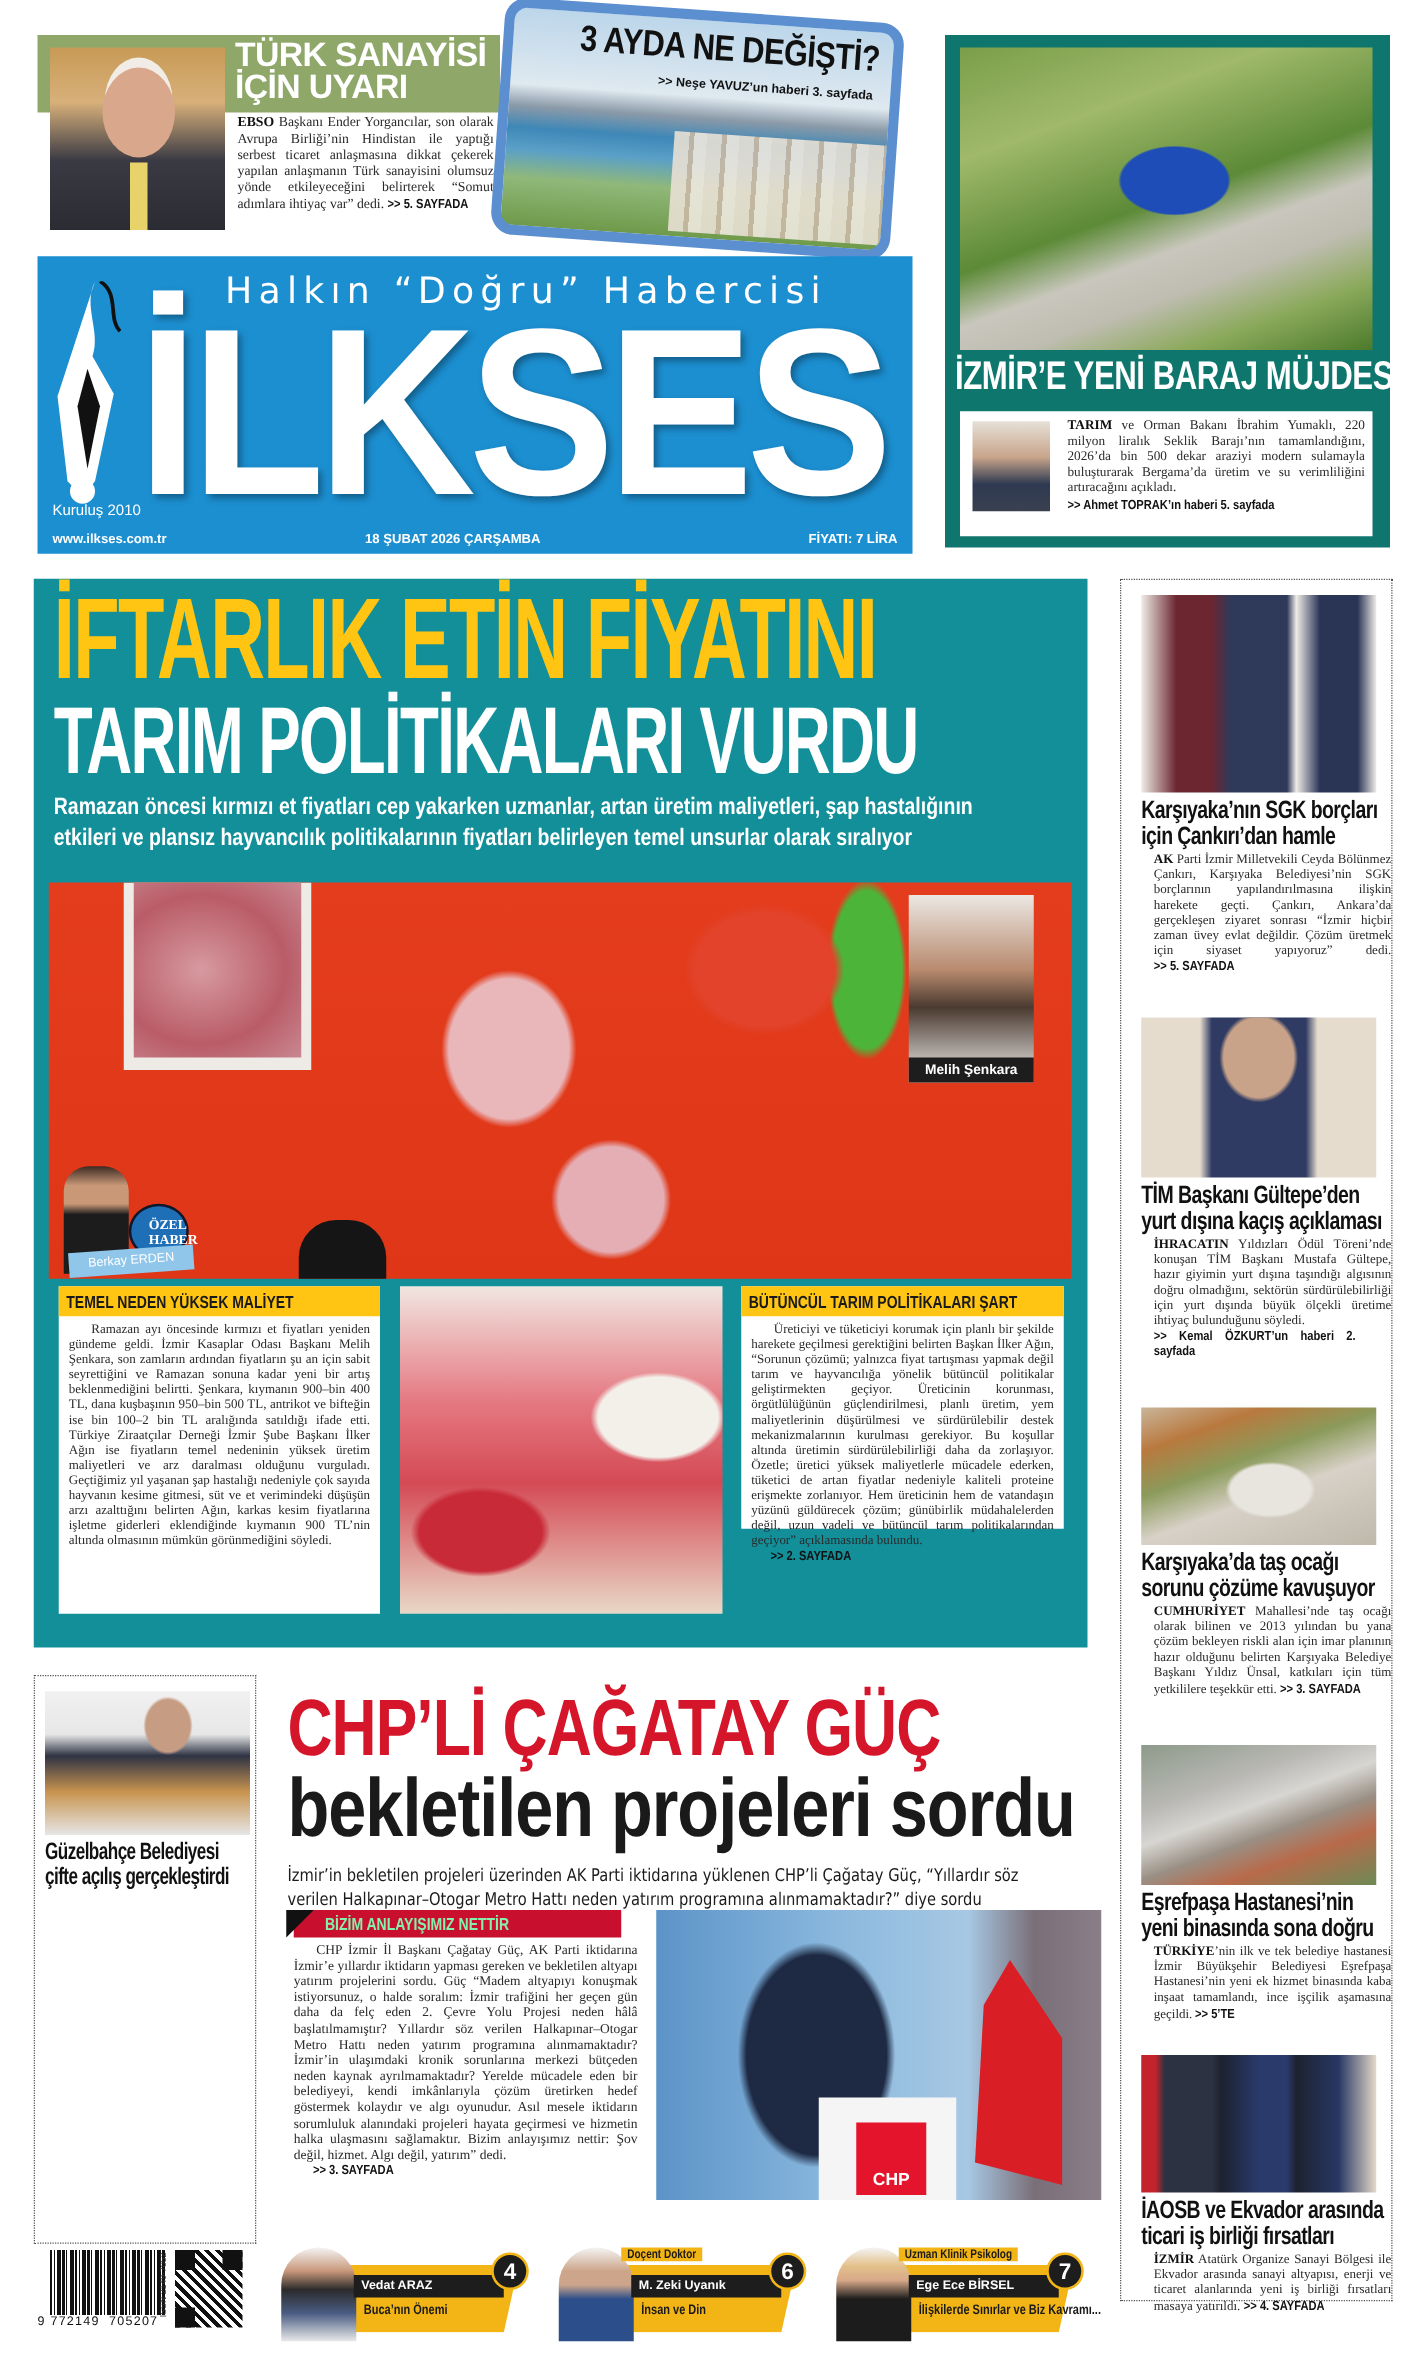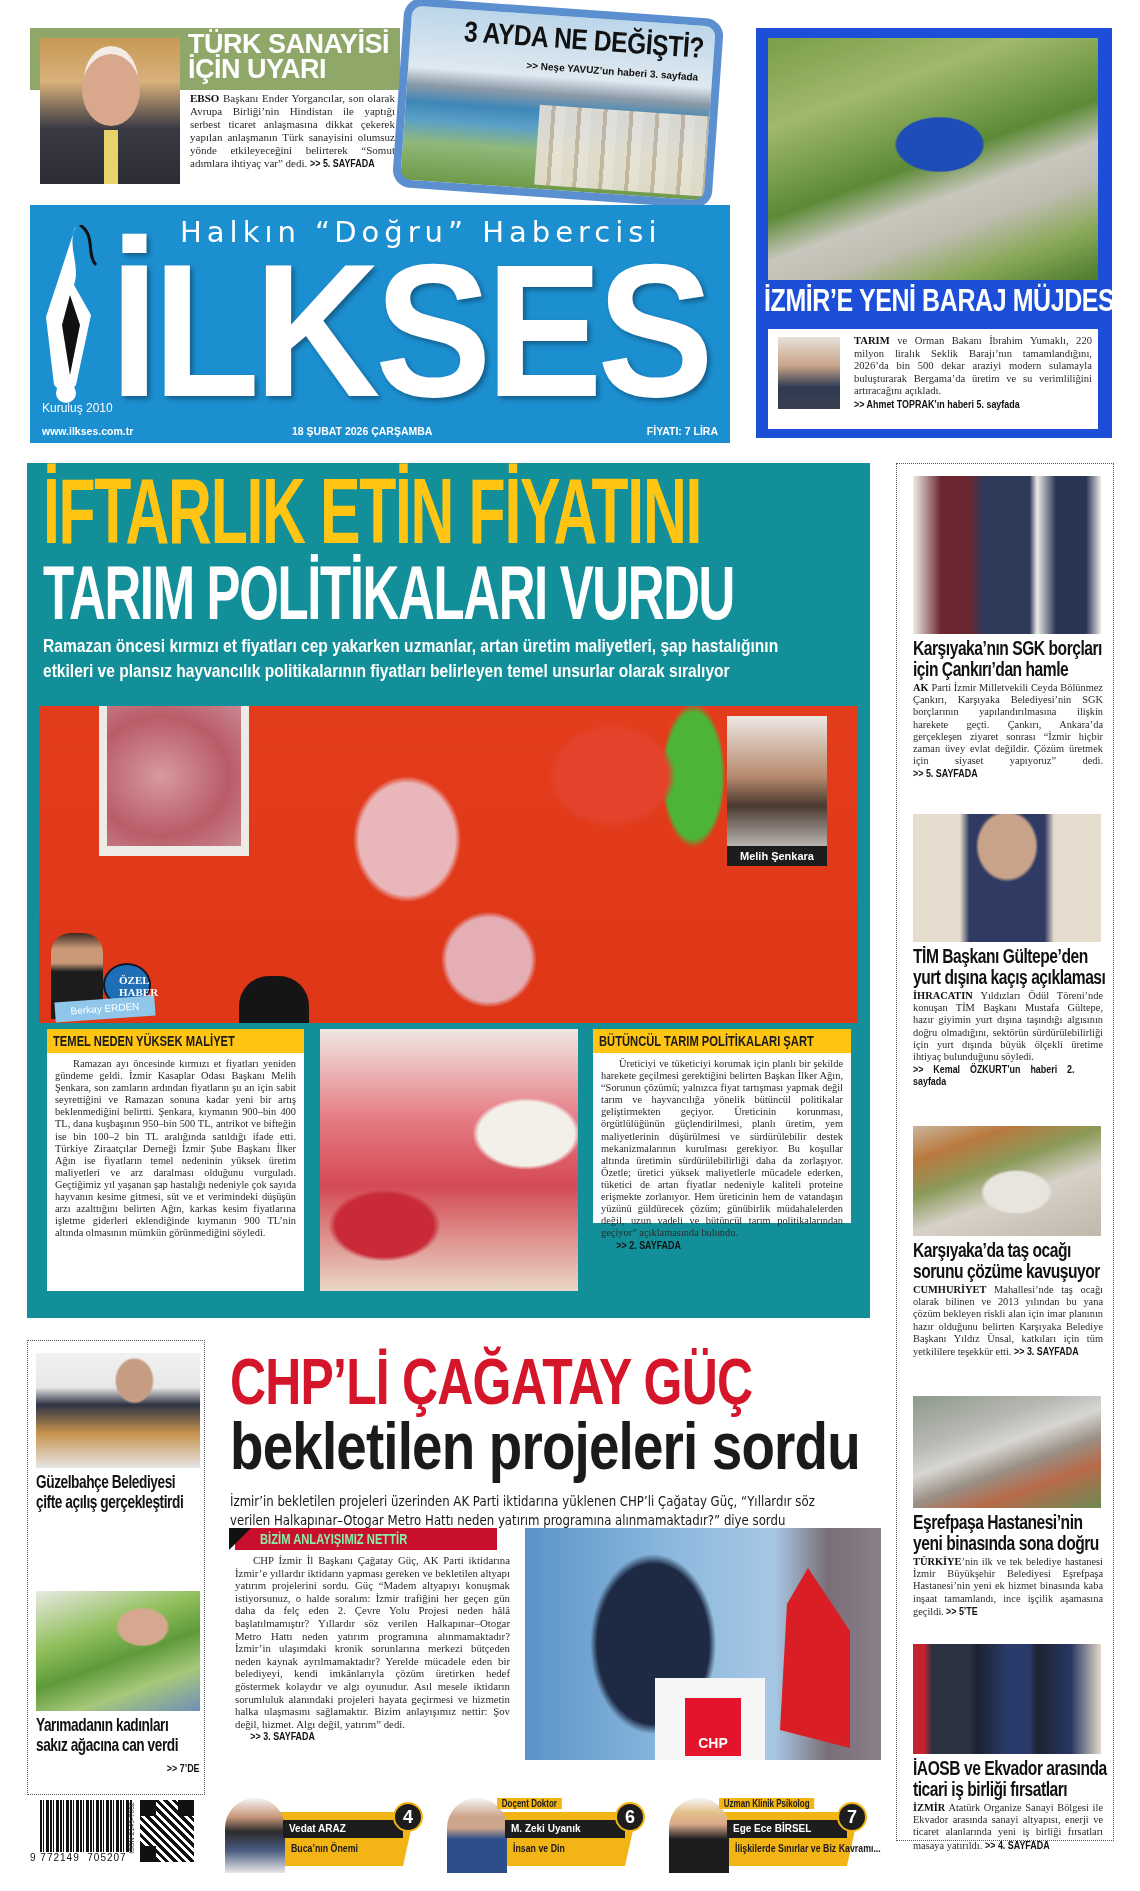--- a/index.html
+++ b/index.html
@@ -34,21 +34,21 @@
   #masthead { left: 30px; top: 205px; width: 700px; height: 238px; background: #1c8fd1; }
   #masthead .slogan { position:absolute; left:150px; top:10px; color:#fff; font-family:"DejaVu Sans",sans-serif; font-size:29px; letter-spacing:5px; }
   #masthead .logo { position:absolute; left:80px; top:40px; color:#fff; font-family:"Liberation Sans",sans-serif; font-weight:bold; font-size:190px; line-height:170px; letter-spacing:-6px; transform: scaleX(0.92); transform-origin:left; text-shadow: 3px 3px 6px rgba(0,0,0,0.35); }
   #masthead .pen { position:absolute; left:6px; top:20px; width:70px; height:180px; }
   #masthead .kurulus { position:absolute; left:12px; top:196px; color:#fff; font-family:"Liberation Sans",sans-serif; font-size:12px; }
   #masthead .url { position:absolute; left:12px; top:220px; color:#fff; font-family:"Liberation Sans",sans-serif; font-size:10.5px; font-weight:bold; }
   #masthead .date { position:absolute; left:262px; top:220px; color:#fff; font-family:"Liberation Sans",sans-serif; font-size:10.5px; font-weight:bold; }
   #masthead .price { position:absolute; right:12px; top:220px; color:#fff; font-family:"Liberation Sans",sans-serif; font-size:10.5px; font-weight:bold; }
 
   
-  #baraj { left: 756px; top: 28px; width: 356px; height: 410px; background: #1d4ed8; text-decoration: underline; }
+  #baraj { left: 756px; top: 28px; width: 356px; height: 410px; background: #0f766e; text-decoration: underline; }
   #baraj .photo { position:absolute; left:12px; top:10px; width:330px; height:242px;
     background: radial-gradient(ellipse 45px 28px at 52% 44%, #1f4db8 0 95%, transparent 100%),
                 linear-gradient(160deg,#7a9e4a 0%,#a0b96b 25%,#5c8a36 50%,#c9c7bd 62%,#bfbdb1 72%,#8aa95a 85%,#4c7a2c 100%); }
   #baraj h2 { position:absolute; left:8px; top:254px; width:340px; color:#fff; font-size:32px; transform: scaleX(0.78); transform-origin:left; white-space:nowrap; }
   #baraj .inner { position:absolute; left:12px; top:301px; width:330px; height:100px; background:#fff; }
   #baraj .inner .face { position:absolute; left:10px; top:8px; width:62px; height:72px; background:linear-gradient(180deg,#e6e1d8 0%,#c8a48a 40%,#2e3a52 70%,#3a4050 100%); }
   #baraj .inner .body-text { position:absolute; left:86px; top:6px; width:238px; font-size:10.6px; line-height:12.6px; }
 
   
   #main { left: 27px; top: 463px; width: 843px; height: 855px; background: #138f99; }
@@ -80,21 +80,21 @@
   #main .meat { position:absolute; left:293px; top:566px; width:258px; height:262px;
     background: radial-gradient(ellipse 60px 40px at 80% 40%, #f3efe9 0 80%, transparent 90%),
                 radial-gradient(ellipse 70px 45px at 25% 75%, #c82a38 0 70%, transparent 80%),
                 linear-gradient(180deg,#f1e6e1 0%,#e57982 35%,#d44a55 60%,#e9d8c7 100%); }
 
   
   #rightcol { left: 896px; top: 463px; width: 218px; height: 1378px; }
   .rstory { position:absolute; left:10px; width:200px; }
   .rstory .photo { width:188px; margin-left:6px; }
   .rstory h3 { font-family:"Liberation Sans",sans-serif; font-weight:bold; font-size:20px; line-height:21px; color:#111; transform: scaleX(0.78); transform-origin:left; white-space:nowrap; margin-top:4px; margin-left:6px; letter-spacing:-0.6px; }
-  .rstory .body-text { width:190px; margin-left:6px; font-size:10.4px; line-height:12.2px; margin-top:2px; }
+  .rstory .body-text { width:190px; margin-left:16px; font-size:10.4px; line-height:12.2px; margin-top:2px; }
 
   
   #leftcol { left: 27px; top: 1340px; width: 178px; height: 455px; }
   .lstory { position:absolute; left:8px; width:164px; }
   .lstory h3 { font-family:"Liberation Sans",sans-serif; font-weight:bold; font-size:19px; line-height:20px; color:#111; transform: scaleX(0.72); transform-origin:left; white-space:nowrap; letter-spacing:-0.6px; margin-top:4px; }
   .lstory .body-text { font-size:10.4px; line-height:12.2px; margin-top:2px; }
 
   
   #chp { left: 220px; top: 1350px; width: 660px; }
   #chp .h1 { position:absolute; left:10px; top:0; color:#d5152a; font-family:"Liberation Sans",sans-serif; font-weight:bold; font-size:64px; line-height:64px; white-space:nowrap; transform: scaleX(0.78); transform-origin:left; letter-spacing:-1px; }
@@ -229,25 +229,20 @@
     <h3><span>İAOSB ve Ekvador arasında</span><br><span>ticari iş birliği fırsatları</span></h3>
     <p class="body-text"><b>İZMİR</b> <span>Atatürk Organize Sanayi Bölgesi ile Ekvador arasında sanayi altyapısı, enerji ve ticaret alanlarında yeni iş birliği fırsatları masaya yatırıldı.</span> <span class="ref">&gt;&gt; 4. SAYFADA</span></p>
   </div>
 </div>
 
 <div id="leftcol" class="abs dotbox">
   <div class="lstory" style="top:12px;">
     <div class="photo" style="height:115px;background:radial-gradient(ellipse 22px 26px at 60% 24%,#c69c83 0 80%,transparent 90%),linear-gradient(180deg,#f1f1f1 0%,#e7e7e7 30%,#2e3344 45%,#c8944f 70%,#e6e6e6 100%);"></div>
     <h3><span>Güzelbahçe Belediyesi</span><br><span>çifte açılış gerçekleştirdi</span></h3>
   </div>
-  <div class="lstory" style="top:250px;">
-    <div class="photo" style="height:120px;background:radial-gradient(ellipse 30px 22px at 65% 30%,#d7a890 0 80%,transparent 90%),linear-gradient(160deg,#e8eae2 0%,#8fbe5a 35%,#5e9a3a 55%,#a7c87a 75%,#6f8fb8 100%);"></div>
-    <h3><span>Yarımadanın kadınları</span><br><span>sakız ağacına can verdi</span></h3>
-    <div style="text-align:right;margin-top:2px;"><span class="ref" style="transform-origin:right;">&gt;&gt; 7’DE</span></div>
-  </div>
 </div>
 
 <div id="chp" class="abs">
   <div class="h1">CHP’Lİ ÇAĞATAY GÜÇ</div>
   <div class="h2">bekletilen projeleri sordu</div>
   <div class="spot">
     <div>İzmir’in bekletilen projeleri üzerinden AK Parti iktidarına yüklenen CHP’li Çağatay Güç, “Yıllardır söz</div>
     <div>verilen Halkapınar–Otogar Metro Hattı neden yatırım programına alınmamaktadır?” diye sordu</div>
   </div>
   <div class="sec"><span>BİZİM ANLAYIŞIMIZ NETTİR</span></div>

